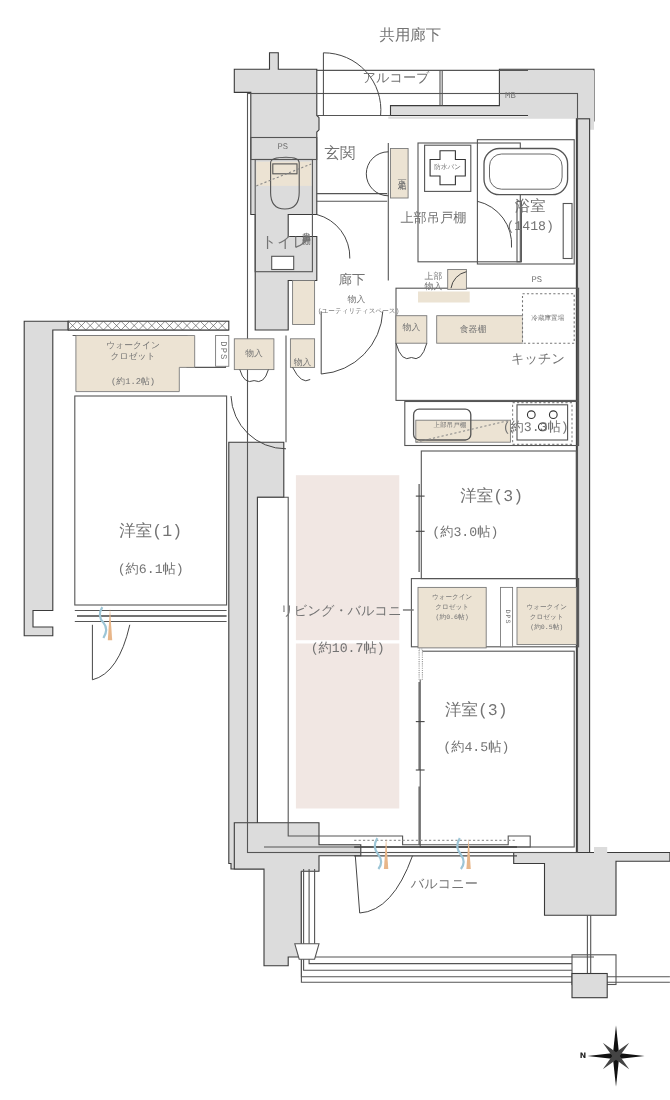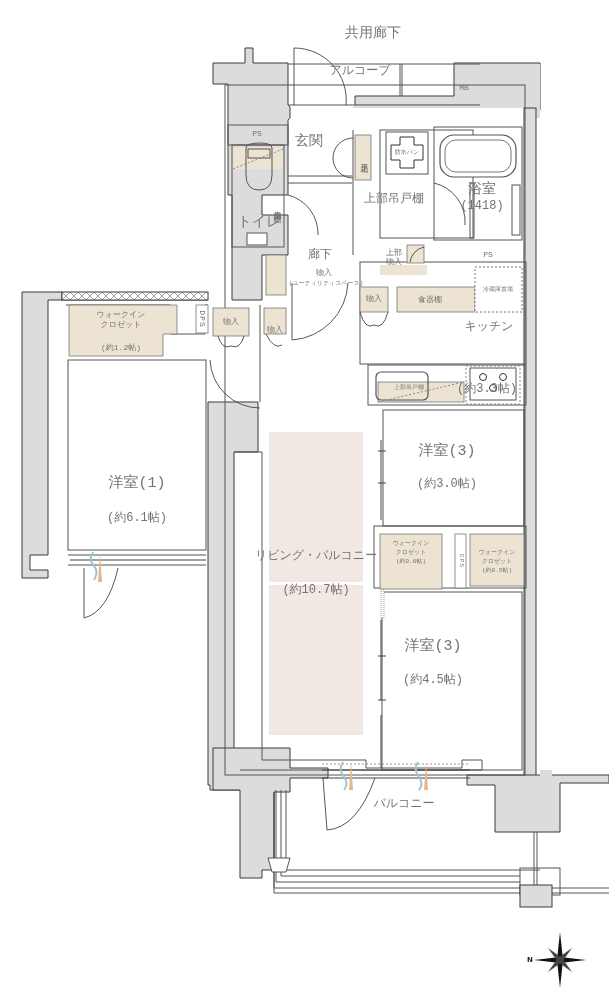--- a/index.html
+++ b/index.html
@@ -248,21 +248,21 @@
 <div class="lbl xs" style="left:231px;top:322px;">物入</div>
 <div class="lbl xs" style="left:275px;top:330px;">物入</div>
 
 <div class="lbl xl" style="left:137px;top:484px;">洋室(1)</div>
 <div class="lbl md" style="left:137px;top:519px;">(約6.1帖)</div>
 
 <div class="lbl md" style="left:316px;top:557px;">リビング・バルコニー</div>
 <div class="lbl md" style="left:316px;top:591px;">(約10.7帖)</div>
 
 <div class="lbl xl" style="left:447px;top:452px;">洋室(3)</div>
-<div class="lbl md" style="left:447px;top:485px;">(約3.0帖)</div>
+<div class="lbl md" style="left:423px;top:485px;">(約3.0帖)</div>
 
 <div class="lbl xxs" style="left:411px;top:544px;">ウォークイン</div>
 <div class="lbl xxs" style="left:411px;top:553px;">クロゼット</div>
 <div class="lbl xxs" style="left:411px;top:562px;">(約0.6帖)</div>
 <div class="lbl xxs vert" style="left:461px;top:561px;">DPS</div>
 <div class="lbl xxs" style="left:497px;top:553px;">ウォークイン</div>
 <div class="lbl xxs" style="left:497px;top:562px;">クロゼット</div>
 <div class="lbl xxs" style="left:497px;top:571px;">(約0.5帖)</div>
 
 <div class="lbl xl" style="left:433px;top:647px;">洋室(3)</div>

